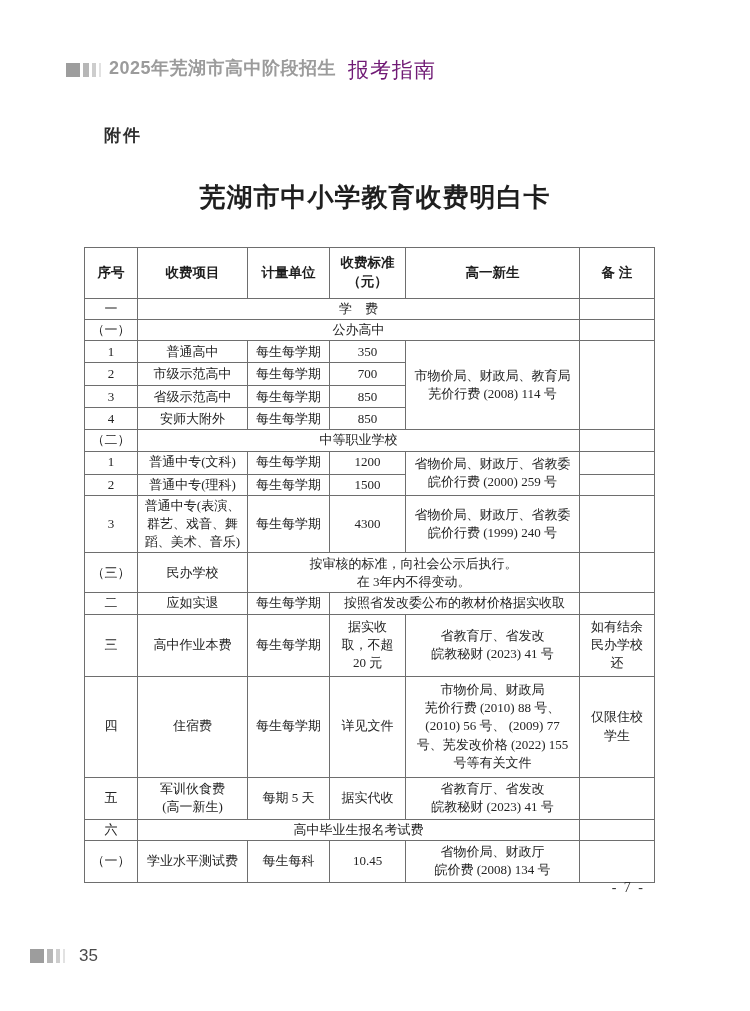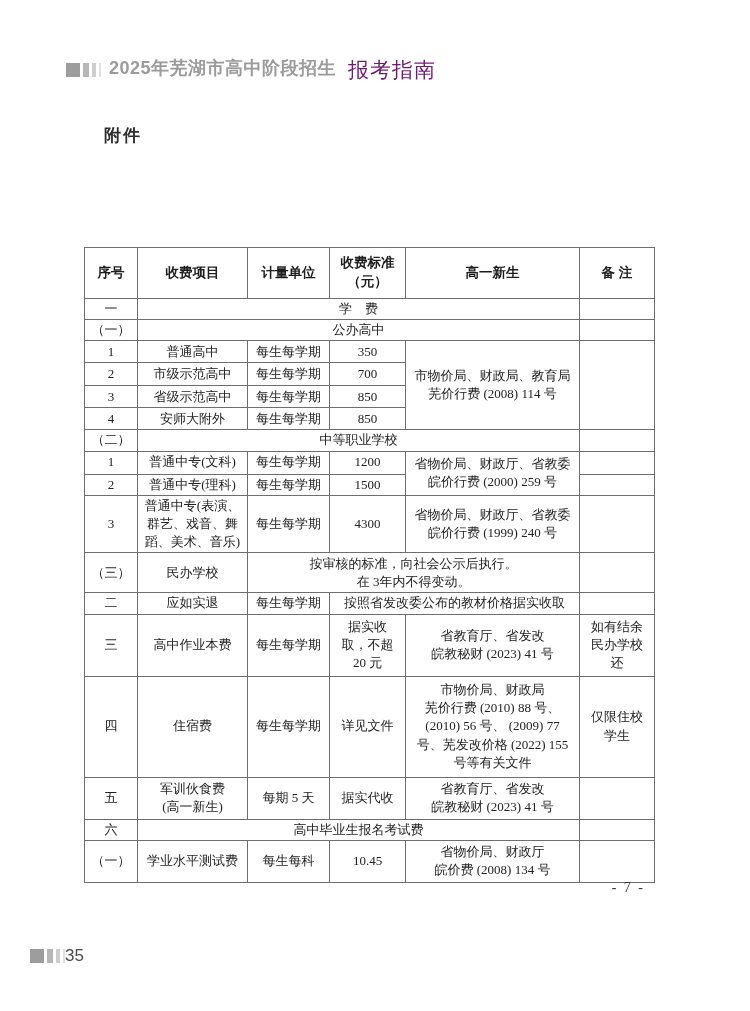--- a/index.html
+++ b/index.html
@@ -31,41 +31,42 @@
     border:1px solid #6e6e6e; text-align:center; vertical-align:middle;
     font-size:13px; line-height:1.4; white-space:pre-line; padding:1px 2px;
     color:#232323; overflow:hidden; }
   table.fee th { font-family:"Liberation Sans","DejaVu Sans",sans-serif;
     font-weight:600; font-size:13.5px; color:#1d1d1d; }
   td.basis-left { text-align:left; padding-left:10px;font-family:Liberation Serif, serif; }
 
   
   .page-num { position:absolute; top:880px; right:105px; font-size:14px; color:#333; letter-spacing:2px; }
   .foot { position:absolute; left:30px; top:946px; display:flex; align-items:center; }
-  .foot .num { font-size:17px; color:#4a4a4a;
+  .foot .num { margin-left:14px; font-size:17px; color:#4a4a4a;
     font-family:"Liberation Sans","DejaVu Sans",sans-serif; }
 </style>
 </head>
 <body>
 
 <div class="page">
 
   <div class="banner">
     <div class="mark">
       <div class="b1"></div>
       <div class="b2"></div>
       <div class="b3"></div>
       <div class="b4"></div>
     </div>
     <span class="series">2025年芜湖市高中阶段招生</span>
     <span class="guide">报考指南</span>
   </div>
 
   <div class="attachment">附件</div>
 
+  <div class="doc-title">芜湖市中小学教育收费明白卡</div>
 
   <table class="fee">
     <colgroup>
       <col style="width:53px">
         <col style="width:110px">
         <col style="width:82px">
       <col style="width:76px">
         <col style="width:174px">
         <col style="width:75px">
     </colgroup>

